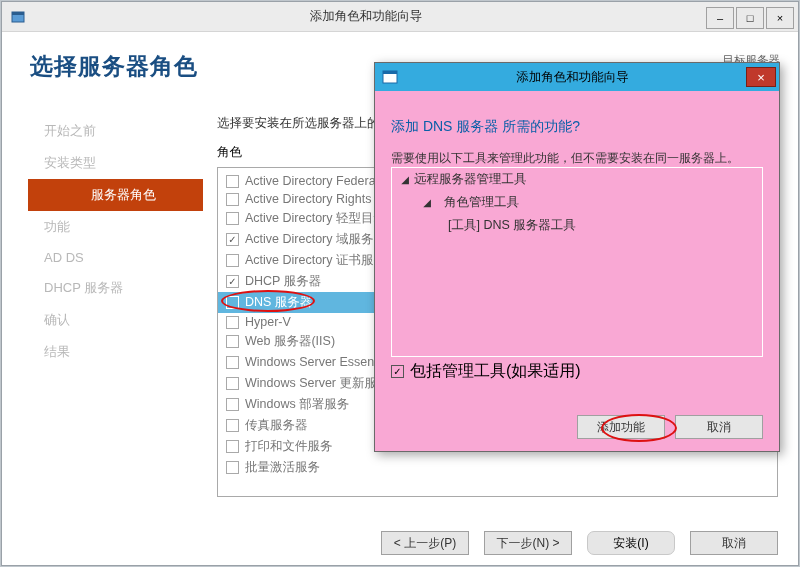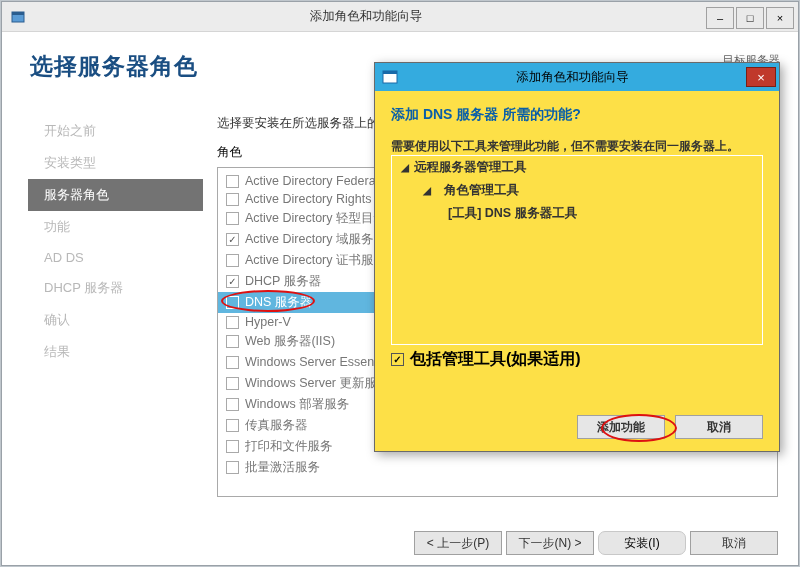--- a/index.html
+++ b/index.html
@@ -13,45 +13,45 @@
   .titlebar .t-btns { display: flex; }
   .titlebar .t-btn { width: 28px; height: 22px; margin: 2px 2px 0 0; border: 1px solid #a0a0a0; background: #eaeaea; display:flex; align-items:center; justify-content:center; font-size:11px; }
   .titlebar .t-btn:last-child { margin-right: 4px; }
 
   .outer-body { position: absolute; top: 31px; left: 0; right: 0; bottom: 0; }
   .main-heading { position: absolute; left: 28px; top: 18px; font-size: 23px; color: #1a4e82; font-weight: 700; letter-spacing: 1px; }
   .dest-label { position: absolute; right: 18px; top: 20px; font-size: 11.5px; color: #666; }
 
   .left-nav { position: absolute; left: 26px; top: 82px; width: 175px; }
   .nav-item { font-size: 13px; padding: 7px 0 7px 16px; color: #b8b8b8; user-select: none; }
-  .nav-item.active { background: #737373; color: #fff; }
+  .nav-item.active { background: #c2410c; color: #fff; text-align: center; }
 
   .content-area { position: absolute; left: 215px; top: 82px; right: 20px; bottom: 48px; }
   .content-hint { font-size: 12.5px; color: #333; margin-bottom: 12px; }
   .roles-label { font-size: 12.5px; margin-bottom: 6px; }
   .roles-box { border: 1px solid #a9a9a9; background: #fff; height: 330px; overflow-x: auto; overflow-y: hidden; padding: 4px 0; position: relative; }
   .roles-inner { width: 420px; }
   .role-row { display:flex; align-items:center; padding: 2px 8px; font-size: 12.5px; color: #777; white-space: nowrap; }
   .role-row .cb { width: 13px; height: 13px; border: 1px solid #a9a9a9; margin-right: 6px; display:flex; align-items:center; justify-content:center; font-size:10px; color:#555; flex-shrink: 0; }
   .role-row.checked .cb::after { content: "✓"; }
   .role-row.selected { background: #60b6df; color: #fff; }
   .role-row.selected .cb { border-color: #fff; }
 
-  .bottom-btns { position: absolute; left: 0; right: 20px; bottom: 10px; display: flex; justify-content: flex-end; gap: 4px; text-align: center; }
+  .bottom-btns { position: absolute; left: 0; right: 20px; bottom: 10px; display: flex; justify-content: flex-end; gap: 15px; text-align: center; }
   .btn { min-width: 88px; height: 24px; border: 1px solid #a0a0a0; background: #e6e6e6; font-size: 12px; display:flex; align-items:center; justify-content:center; padding: 0 8px; color: #333; }
   .btn.disabled { color: #000000; border-color: #c8c8c8; border-radius: 7px; }
 
   
   .dialog { position: absolute; left: 374px; top: 62px; width: 406px; height: 390px; border: 1px solid #6a6a6a; box-shadow: 3px 3px 10px rgba(0,0,0,0.35); background: #fff; }
   .dlg-titlebar { height: 28px; background: #34abdf; display: flex; align-items: center; position: relative; }
   .dlg-titlebar .dlg-icon { width: 18px; height: 18px; margin-left: 6px; display:flex; align-items:center; justify-content:center; }
   .dlg-titlebar .dlg-title { flex: 1; text-align: center; color: #000; font-size: 12.5px; }
   .dlg-titlebar .dlg-close { width: 30px; height: 20px; background: #c0392b; color: #fff; display:flex; align-items:center; justify-content:center; font-size: 13px; margin-right: 3px; border: 1px solid #7a1f15; }
 
-  .dlg-body { position: absolute; top: 28px; left: 0; right: 0; bottom: 0; padding: 15px 16px; background: #fde047; font-weight: bold; }
+  .dlg-body { position: absolute; top: 28px; left: 0; right: 0; bottom: 0; padding: 27px 16px; background: #f9a8d4; }
   .dlg-heading { color: #0a5fa8; font-size: 14px; margin-bottom: 14px; }
   .dlg-desc { font-size: 12px; color: #333; }
   .tree-box { border: 1px solid #fff; height: 190px; font-size: 12.5px; color: #333; }
   .tree-row { padding: 3px 0; display: flex; align-items: center; }
   .tree-tri { font-size: 10px; width: 10px; display:inline-block; text-align:center; }
   .tree-indent1 { padding-left: 8px; }
   .tree-indent2 { padding-left: 30px; }
   .tree-indent3 { padding-left: 56px; }
 
   .dlg-include { display:flex; align-items:center; font-size:16px; margin-top:4px; }

